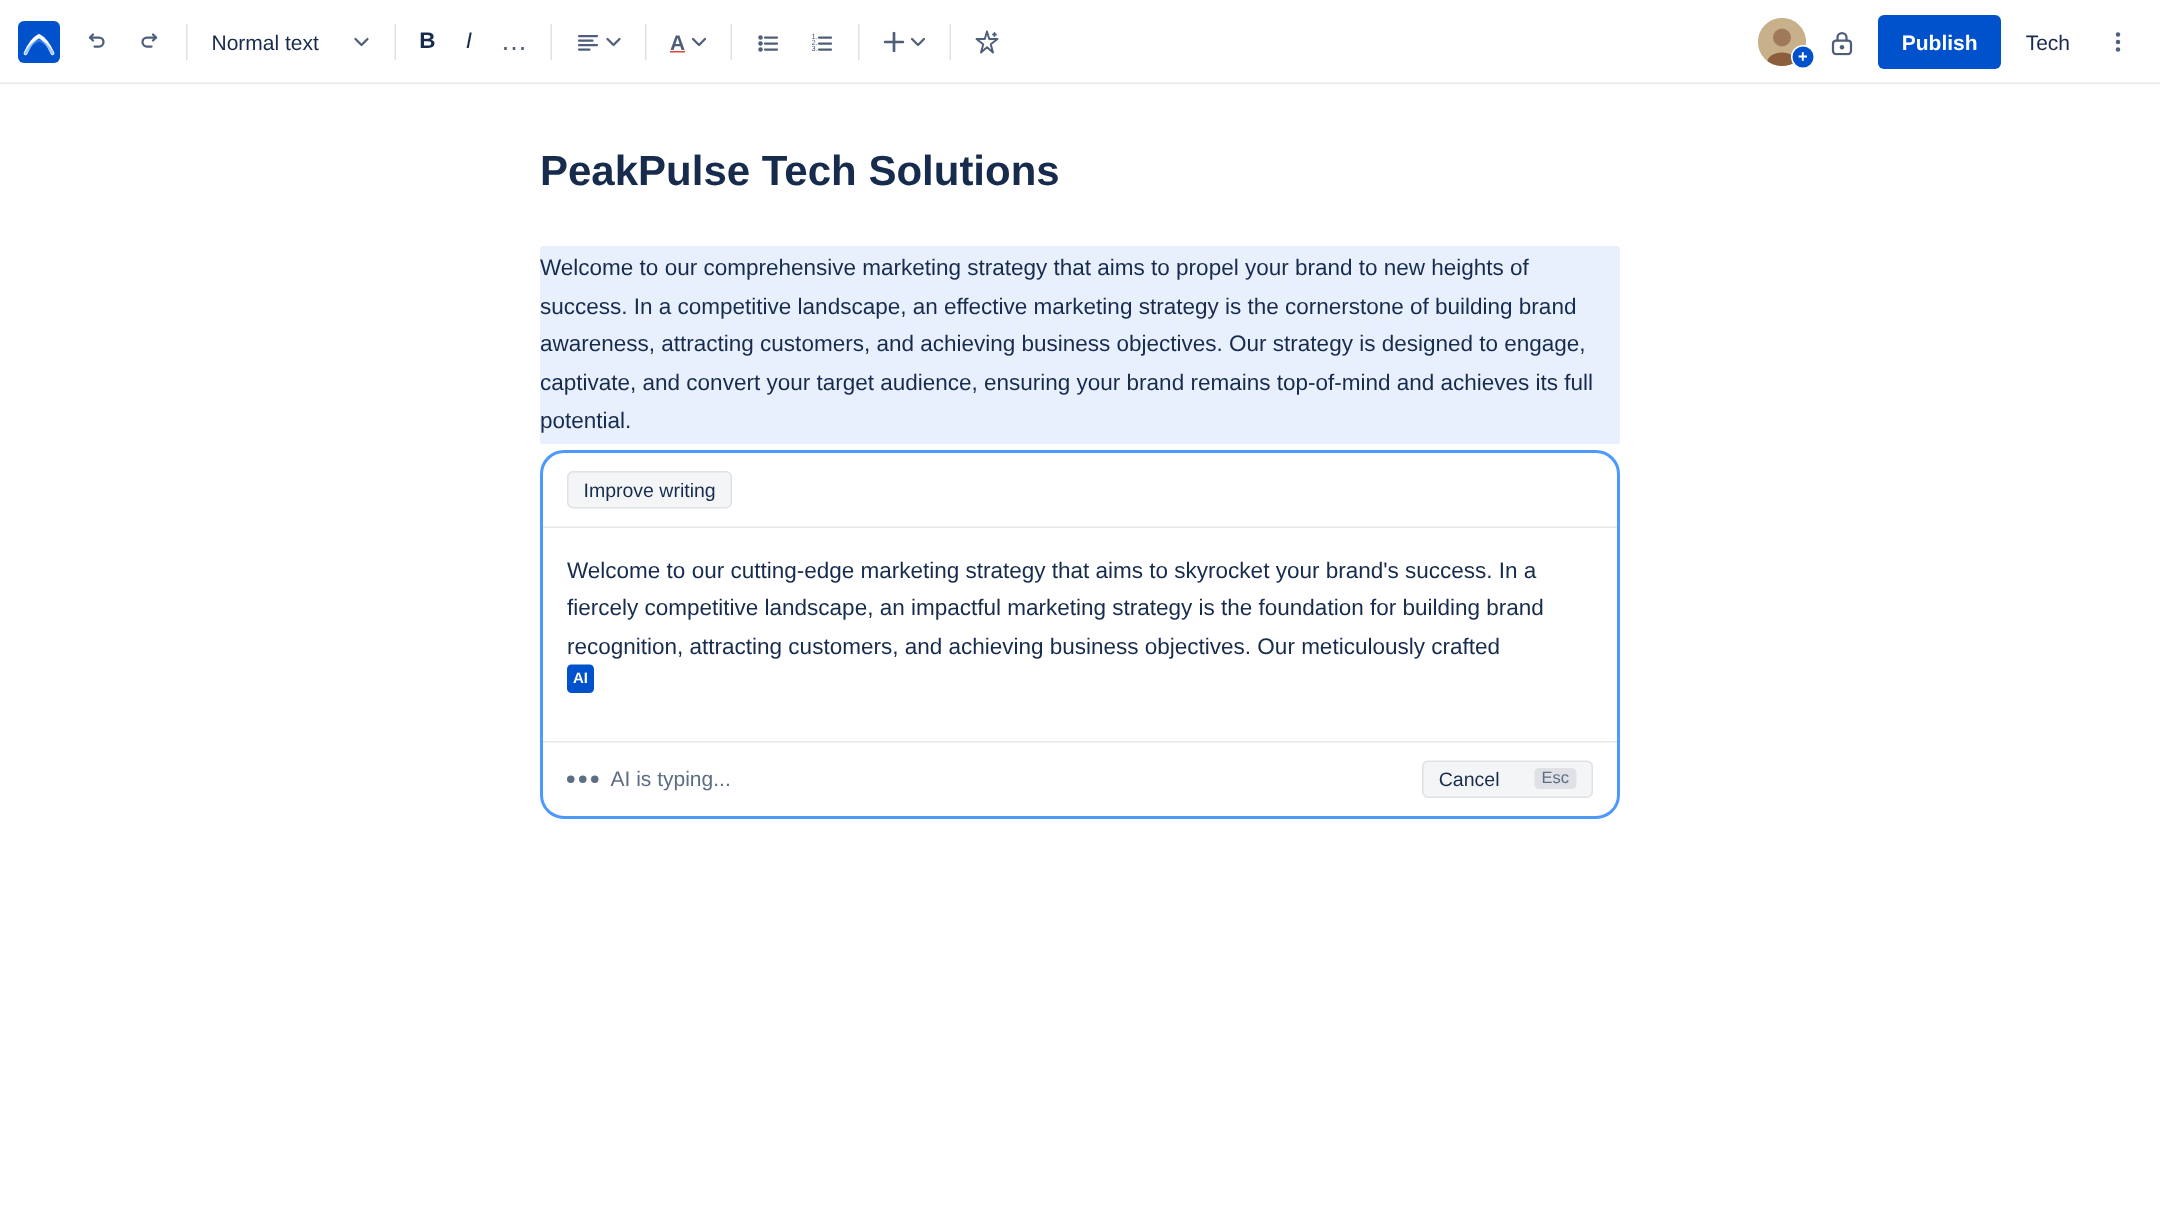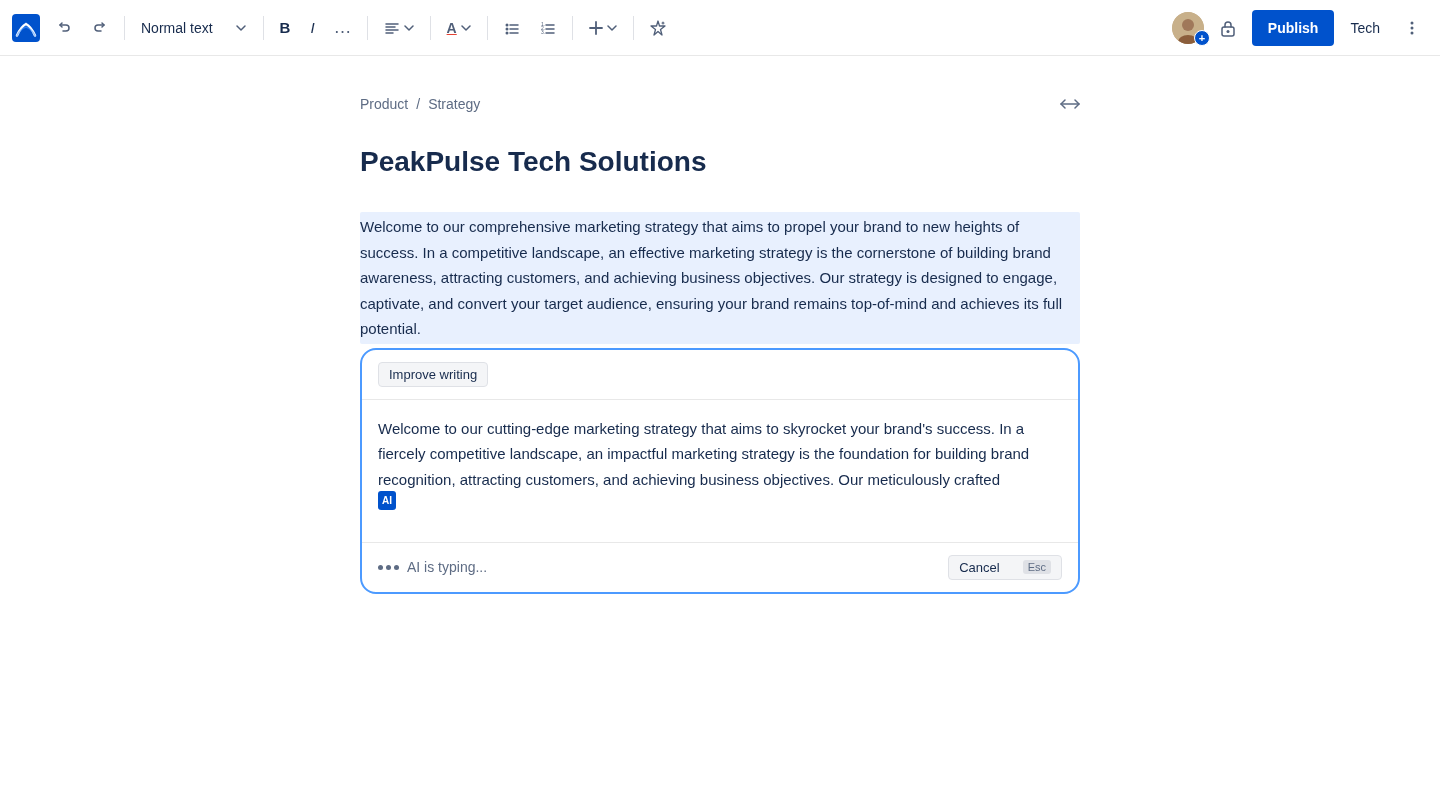--- a/index.html
+++ b/index.html
@@ -378,32 +378,20 @@
         <circle cx="9" cy="4" r="1.5" fill="#505f79"></circle>
         <circle cx="9" cy="9" r="1.5" fill="#505f79"></circle>
         <circle cx="9" cy="14" r="1.5" fill="#505f79"></circle>
       </svg>
     </button>
   </div>
 </div>
 
 <div class="page-content">
 
-  <div class="breadcrumb">
-    <span style="cursor:pointer;">Product</span>
-    <span>/</span>
-    <span style="cursor:pointer;">Strategy</span>
-    <div class="breadcrumb-expand">
-      <svg width="20" height="16" viewBox="0 0 20 16">
-        <line x1="1" y1="8" x2="19" y2="8" stroke="#5e6c84" stroke-width="1.5" stroke-linecap="round"></line>
-        <path d="M5 4L1 8L5 12" stroke="#5e6c84" stroke-width="1.5" fill="none" stroke-linecap="round" stroke-linejoin="round"></path>
-        <path d="M15 4L19 8L15 12" stroke="#5e6c84" stroke-width="1.5" fill="none" stroke-linecap="round" stroke-linejoin="round"></path>
-      </svg>
-    </div>
-  </div>
 
   <h1 class="page-title">PeakPulse Tech Solutions</h1>
 
   <p class="selected-paragraph">Welcome to our comprehensive marketing strategy that aims to propel your brand to new heights of success. In a competitive landscape, an effective marketing strategy is the cornerstone of building brand awareness, attracting customers, and achieving business objectives. Our strategy is designed to engage, captivate, and convert your target audience, ensuring your brand remains top-of-mind and achieves its full potential.</p>
 
   <div class="ai-box">
 
     <div class="ai-box-header">
       <span class="improve-writing-tag">Improve writing</span>
     </div>

